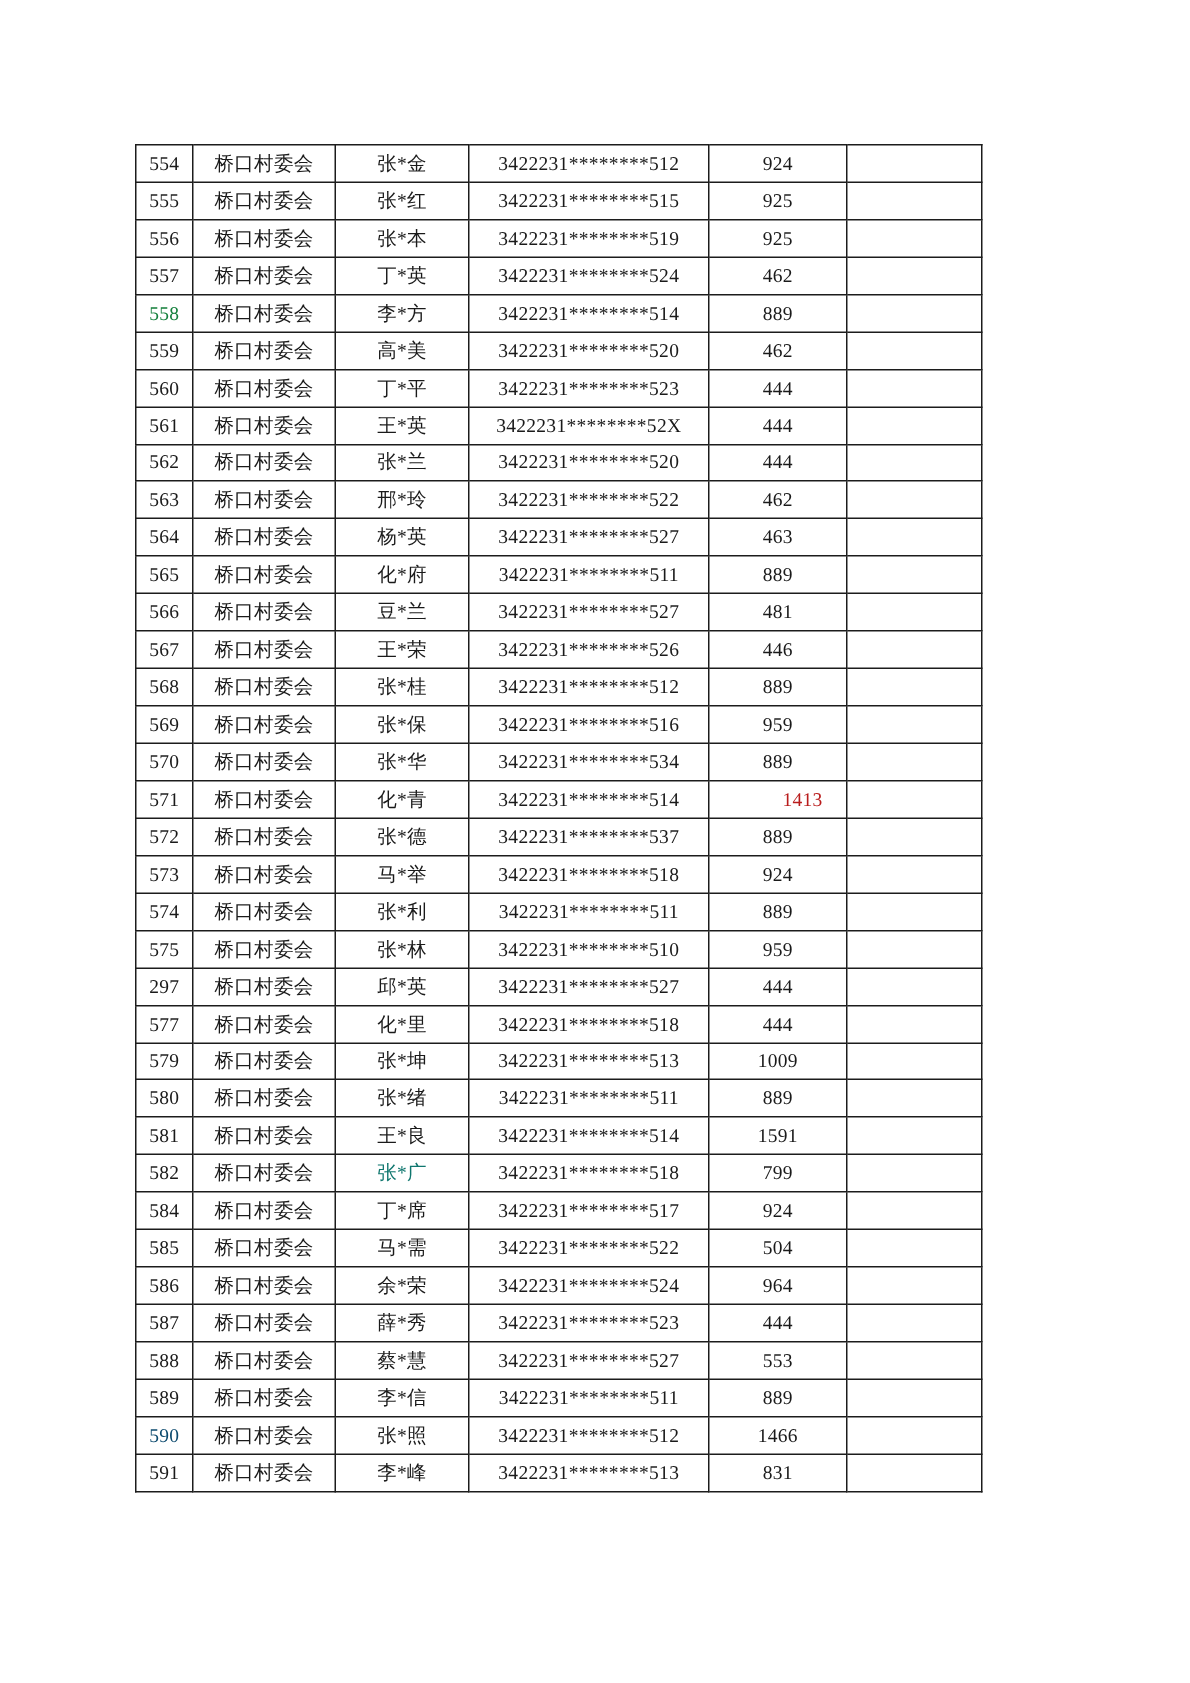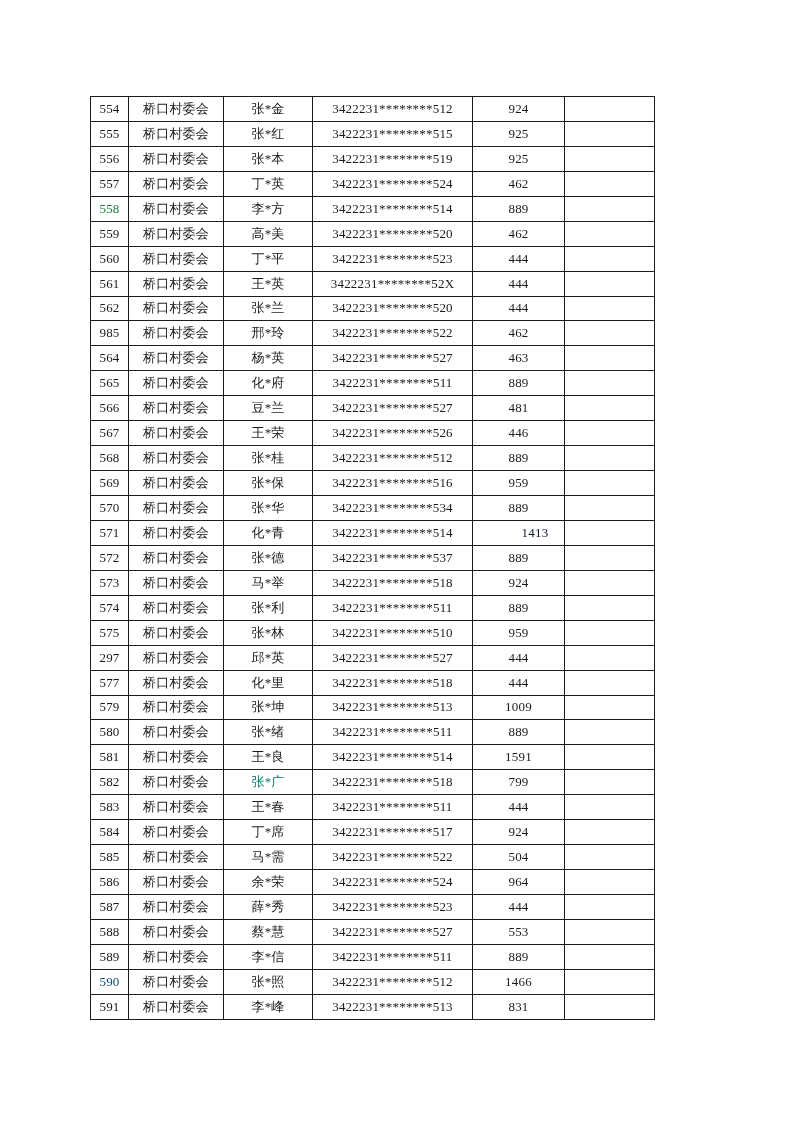--- a/index.html
+++ b/index.html
@@ -118,21 +118,21 @@
         </tr>
         <tr>
           <td class="c-no" style="border-color: rgb(28, 28, 28); color: rgb(26, 26, 26);">562</td>
           <td class="c-unit" style="border-color: rgb(28, 28, 28); color: rgb(26, 26, 26);">桥口村委会</td>
           <td class="c-name" style="border-color: rgb(28, 28, 28); color: rgb(26, 26, 26);">张*兰</td>
           <td class="c-id" style="border-color: rgb(28, 28, 28); color: rgb(26, 26, 26);">3422231********520</td>
           <td class="c-amount" style="border-color: rgb(28, 28, 28); color: rgb(26, 26, 26);">444</td>
           <td class="c-blank" style="border-color: rgb(28, 28, 28); color: rgb(26, 26, 26);"></td>
         </tr>
         <tr>
-          <td class="c-no" style="border-color: rgb(28, 28, 28); color: rgb(26, 26, 26);">985</td>
+          <td class="c-no" style="border-color: rgb(28, 28, 28); color: rgb(26, 26, 26);">563</td>
           <td class="c-unit" style="border-color: rgb(28, 28, 28); color: rgb(26, 26, 26);">桥口村委会</td>
           <td class="c-name" style="border-color: rgb(28, 28, 28); color: rgb(26, 26, 26);">邢*玲</td>
           <td class="c-id" style="border-color: rgb(28, 28, 28); color: rgb(26, 26, 26);">3422231********522</td>
           <td class="c-amount" style="border-color: rgb(28, 28, 28); color: rgb(26, 26, 26);">462</td>
           <td class="c-blank" style="border-color: rgb(28, 28, 28); color: rgb(26, 26, 26);"></td>
         </tr>
         <tr>
           <td class="c-no" style="border-color: rgb(28, 28, 28); color: rgb(26, 26, 26);">564</td>
           <td class="c-unit" style="border-color: rgb(28, 28, 28); color: rgb(26, 26, 26);">桥口村委会</td>
           <td class="c-name" style="border-color: rgb(28, 28, 28); color: rgb(26, 26, 26);">杨*英</td>
@@ -186,21 +186,21 @@
           <td class="c-name" style="border-color: rgb(28, 28, 28); color: rgb(26, 26, 26);">张*华</td>
           <td class="c-id" style="border-color: rgb(28, 28, 28); color: rgb(26, 26, 26);">3422231********534</td>
           <td class="c-amount" style="border-color: rgb(28, 28, 28); color: rgb(26, 26, 26);">889</td>
           <td class="c-blank" style="border-color: rgb(28, 28, 28); color: rgb(26, 26, 26);"></td>
         </tr>
         <tr>
           <td class="c-no" style="border-color: rgb(28, 28, 28); color: rgb(26, 26, 26);">571</td>
           <td class="c-unit" style="border-color: rgb(28, 28, 28); color: rgb(26, 26, 26);">桥口村委会</td>
           <td class="c-name" style="border-color: rgb(28, 28, 28); color: rgb(26, 26, 26);">化*青</td>
           <td class="c-id" style="border-color: rgb(28, 28, 28); color: rgb(26, 26, 26);">3422231********514</td>
-          <td class="c-amount" style="border-color: rgb(28, 28, 28); color: #0f172a; padding-left: 33px;">1413</td>
+          <td class="c-amount" style="border-color: rgb(28, 28, 28); color: #b91c1c; padding-left: 33px;">1413</td>
           <td class="c-blank" style="border-color: rgb(28, 28, 28); color: rgb(26, 26, 26);"></td>
         </tr>
         <tr>
           <td class="c-no" style="border-color: rgb(28, 28, 28); color: rgb(26, 26, 26);">572</td>
           <td class="c-unit" style="border-color: rgb(28, 28, 28); color: rgb(26, 26, 26);">桥口村委会</td>
           <td class="c-name" style="border-color: rgb(28, 28, 28); color: rgb(26, 26, 26);">张*德</td>
           <td class="c-id" style="border-color: rgb(28, 28, 28); color: rgb(26, 26, 26);">3422231********537</td>
           <td class="c-amount" style="border-color: rgb(28, 28, 28); color: rgb(26, 26, 26);">889</td>
           <td class="c-blank" style="border-color: rgb(28, 28, 28); color: rgb(26, 26, 26);"></td>
         </tr>
@@ -267,28 +267,20 @@
           <td class="c-id" style="border-color: rgb(28, 28, 28); color: rgb(26, 26, 26);">3422231********514</td>
           <td class="c-amount" style="border-color: rgb(28, 28, 28); color: rgb(26, 26, 26);">1591</td>
           <td class="c-blank" style="border-color: rgb(28, 28, 28); color: rgb(26, 26, 26);"></td>
         </tr>
         <tr>
           <td class="c-no" style="border-color: rgb(28, 28, 28); color: rgb(26, 26, 26);">582</td>
           <td class="c-unit" style="border-color: rgb(28, 28, 28); color: rgb(26, 26, 26);">桥口村委会</td>
           <td class="c-name" style="border-color: rgb(28, 28, 28); color: #0f766e;">张*广</td>
           <td class="c-id" style="border-color: rgb(28, 28, 28); color: rgb(26, 26, 26);">3422231********518</td>
           <td class="c-amount" style="border-color: rgb(28, 28, 28); color: rgb(26, 26, 26);">799</td>
-          <td class="c-blank" style="border-color: rgb(28, 28, 28); color: rgb(26, 26, 26);"></td>
-        </tr>
-        <tr>
-          <td class="c-no" style="border-color: rgb(28, 28, 28); color: rgb(26, 26, 26);">583</td>
-          <td class="c-unit" style="border-color: rgb(28, 28, 28); color: rgb(26, 26, 26);">桥口村委会</td>
-          <td class="c-name" style="border-color: rgb(28, 28, 28); color: rgb(26, 26, 26);">王*春</td>
-          <td class="c-id" style="border-color: rgb(28, 28, 28); color: rgb(26, 26, 26);">3422231********511</td>
-          <td class="c-amount" style="border-color: rgb(28, 28, 28); color: rgb(26, 26, 26);">444</td>
           <td class="c-blank" style="border-color: rgb(28, 28, 28); color: rgb(26, 26, 26);"></td>
         </tr>
         <tr>
           <td class="c-no" style="border-color: rgb(28, 28, 28); color: rgb(26, 26, 26);">584</td>
           <td class="c-unit" style="border-color: rgb(28, 28, 28); color: rgb(26, 26, 26);">桥口村委会</td>
           <td class="c-name" style="border-color: rgb(28, 28, 28); color: rgb(26, 26, 26);">丁*席</td>
           <td class="c-id" style="border-color: rgb(28, 28, 28); color: rgb(26, 26, 26);">3422231********517</td>
           <td class="c-amount" style="border-color: rgb(28, 28, 28); color: rgb(26, 26, 26);">924</td>
           <td class="c-blank" style="border-color: rgb(28, 28, 28); color: rgb(26, 26, 26);"></td>
         </tr>

